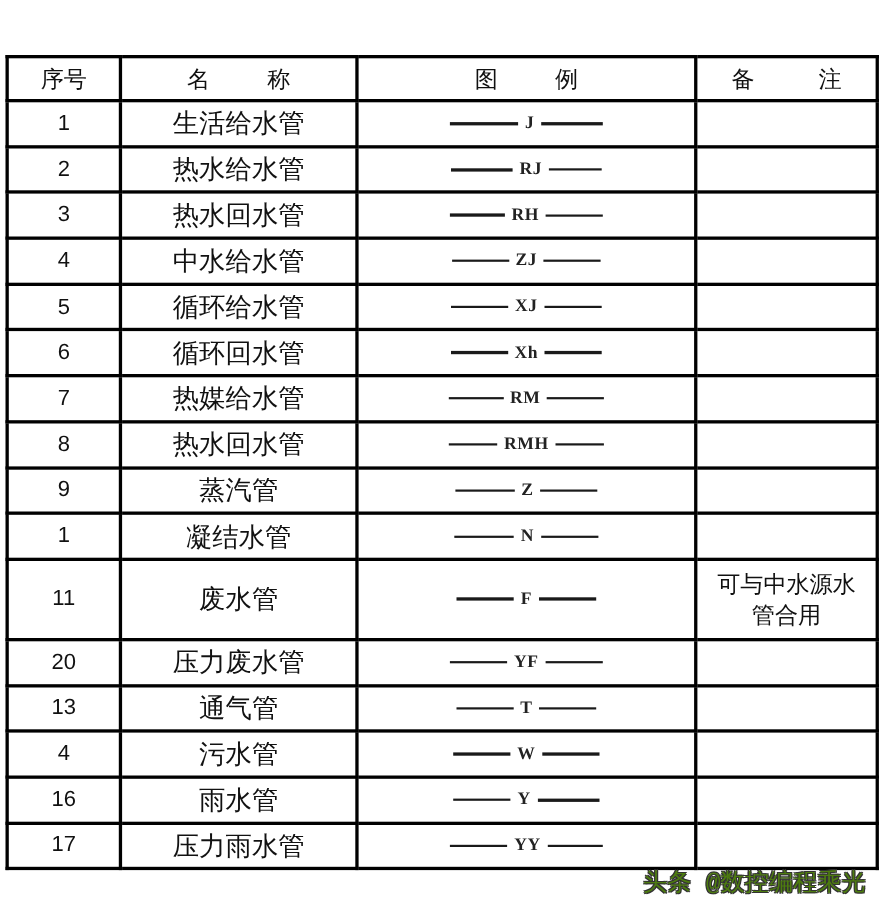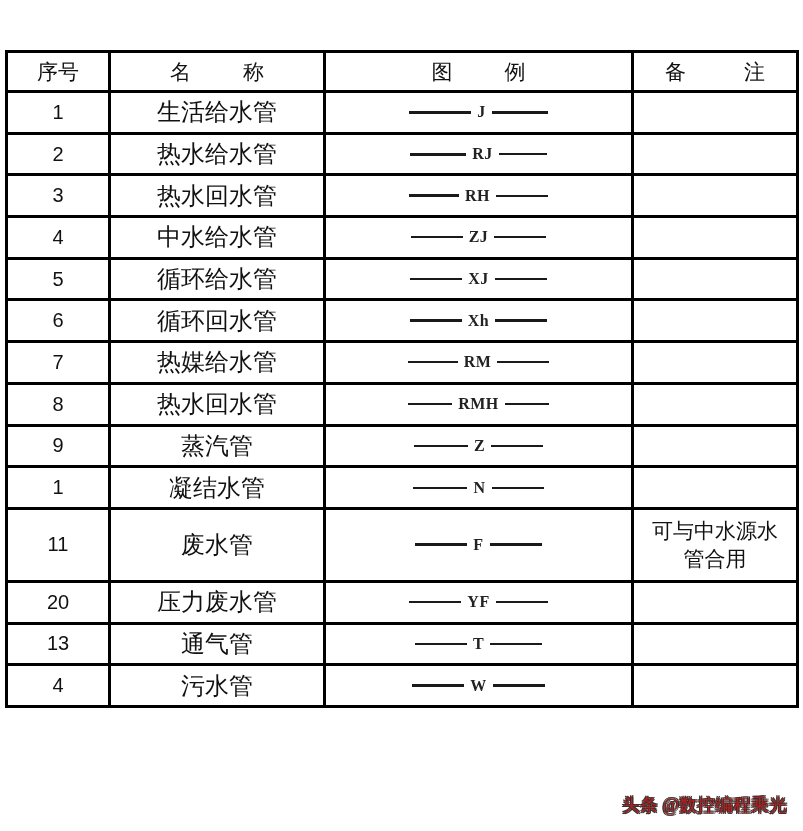--- a/index.html
+++ b/index.html
@@ -28,23 +28,23 @@
     .gap-sm { display: inline-block; width: 58px; }
     td.no { font-family: "Liberation Sans", sans-serif; font-size: 20px; }
     td.name { font-size: 24px; }
     td.remark { font-size: 21px; line-height: 28px; padding: 0 6px; }
     .legend-wrap { display: flex; align-items: center; justify-content: center; gap: 6px; }
     .line { height: 2px; background: #1a1a1a; display: inline-block; }
     .line.thick { height: 3px; }
     .code { font-family: "Liberation Serif", "DejaVu Serif", serif; font-size: 16px; font-weight: bold; color: #222; letter-spacing: 0.5px; }
     .watermark {
       position: absolute; right: 16px; bottom: 14px;
-      font-size: 18px; color: #b91c1c;
+      font-size: 22px; color: #4d7c0f;
       text-shadow: 1px 1px 0 #333, -1px -1px 0 #333, 1px -1px 0 #333, -1px 1px 0 #333;
-      font-family: Liberation Serif, serif;
+      font-family: Liberation Mono, monospace;
     }
   </style>
 </head>
 <body>
 
 <table class="legend-table">
   <colgroup>
     <col class="c-no">
       <col class="c-name">
       <col class="c-legend">
@@ -220,16 +220,40 @@
         <td class="name">污水管</td>
         <td class="legend">
           <div class="legend-wrap">
             <span class="line thick" style="width:52px"></span>
             <span class="code">W</span>
             <span class="line thick" style="width:52px"></span>
           </div>
         </td>
         <td class="remark"></td>
       </tr>
+      <tr class="row">
+        <td class="no">16</td>
+        <td class="name">雨水管</td>
+        <td class="legend">
+          <div class="legend-wrap">
+            <span class="line" style="width:52px"></span>
+            <span class="code">Y</span>
+            <span class="line thick" style="width:56px"></span>
+          </div>
+        </td>
+        <td class="remark"></td>
+      </tr>
+      <tr class="row">
+        <td class="no">17</td>
+        <td class="name">压力雨水管</td>
+        <td class="legend">
+          <div class="legend-wrap">
+            <span class="line" style="width:52px"></span>
+            <span class="code">YY</span>
+            <span class="line" style="width:50px"></span>
+          </div>
+        </td>
+        <td class="remark"></td>
+      </tr>
     </tbody>
 </table>
 
 <div class="watermark">头条 @数控编程乘光</div>
 
 </body></html>

